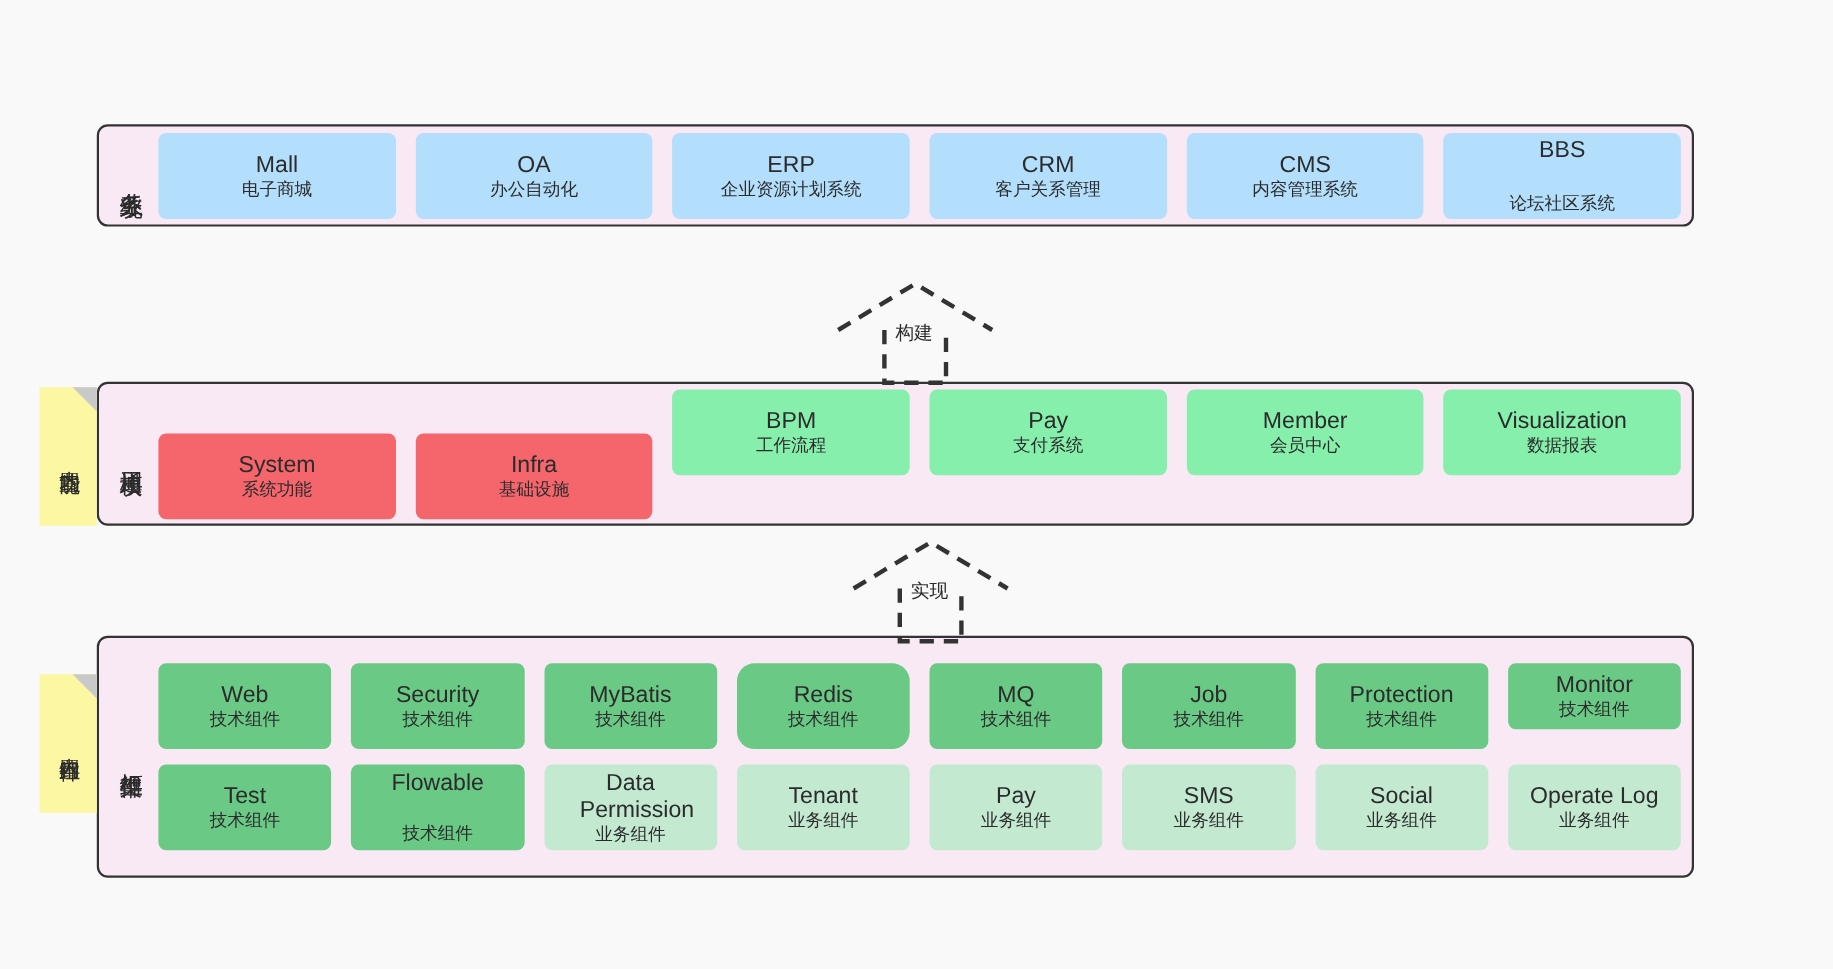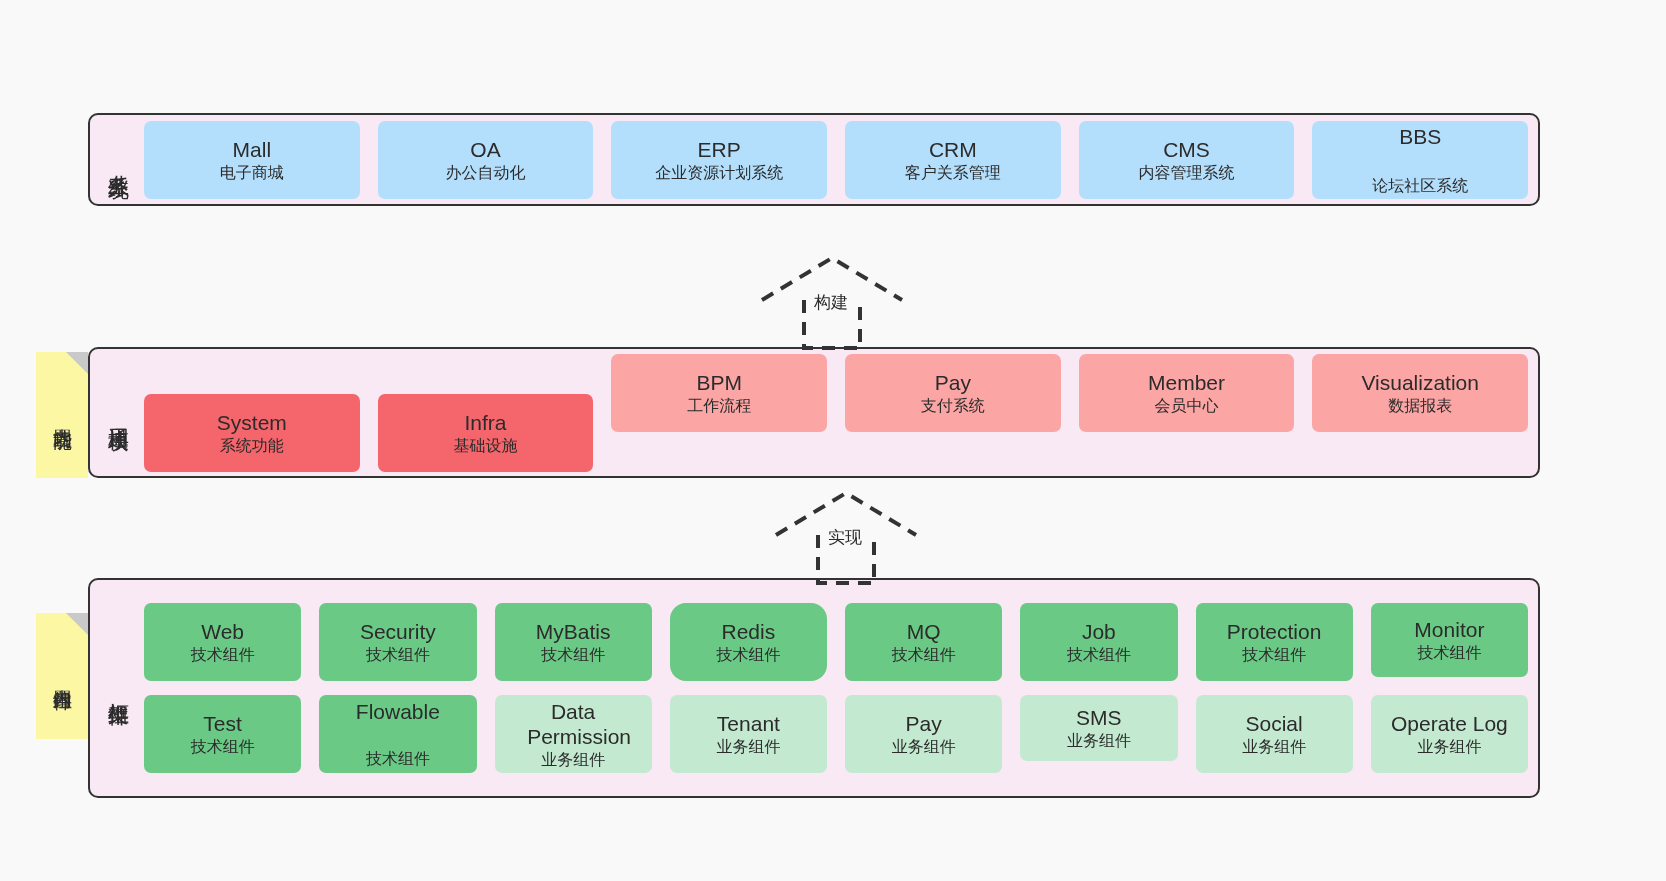--- a/index.html
+++ b/index.html
@@ -62,21 +62,21 @@
     text-align: center;
     color: #2b2b2b;
     line-height: 1.22;
     padding: 6px 4px;
   }
   .cell .t1 { font-size: 21px; }
   .cell .t2 { font-size: 16px; }
 
   .c-blue       { background: #b3dffc; }
   .c-red        { background: #f4666c; margin-top: 40px; }
-  .c-pink       { background: #fca5a5; }
+  .c-pink       { background: #86efac; }
   .c-green      { background: #6ac985; }
   .c-lightgreen { background: #c3ead0; }
 
   
   .sticky {
     position: absolute;
     width: 52px;
     background: #fbf7a3;
     display: flex;
     align-items: center;
@@ -232,21 +232,21 @@
           <span class="t2">技术组件</span>
         </div>
         <div class="cell c-green" style="height:78px;">
           <span class="t1">Job</span>
           <span class="t2">技术组件</span>
         </div>
         <div class="cell c-green" style="height:78px;">
           <span class="t1">Protection</span>
           <span class="t2">技术组件</span>
         </div>
-        <div class="cell c-green" style="height:74px;">
+        <div class="cell c-green" style="height:60px;">
           <span class="t1">Monitor</span>
           <span class="t2">技术组件</span>
         </div>
       </div>
 
       <div class="row">
         <div class="cell c-green" style="height:78px;">
           <span class="t1">Test</span>
           <span class="t2">技术组件</span>
         </div>
@@ -259,21 +259,21 @@
           <span class="t2">业务组件</span>
         </div>
         <div class="cell c-lightgreen" style="height:78px;">
           <span class="t1">Tenant</span>
           <span class="t2">业务组件</span>
         </div>
         <div class="cell c-lightgreen" style="height:78px;">
           <span class="t1">Pay</span>
           <span class="t2">业务组件</span>
         </div>
-        <div class="cell c-lightgreen" style="height:66px;">
+        <div class="cell c-lightgreen" style="height:78px;">
           <span class="t1">SMS</span>
           <span class="t2">业务组件</span>
         </div>
         <div class="cell c-lightgreen" style="height:78px;">
           <span class="t1">Social</span>
           <span class="t2">业务组件</span>
         </div>
         <div class="cell c-lightgreen" style="height:78px;">
           <span class="t1">Operate Log</span>
           <span class="t2">业务组件</span>

